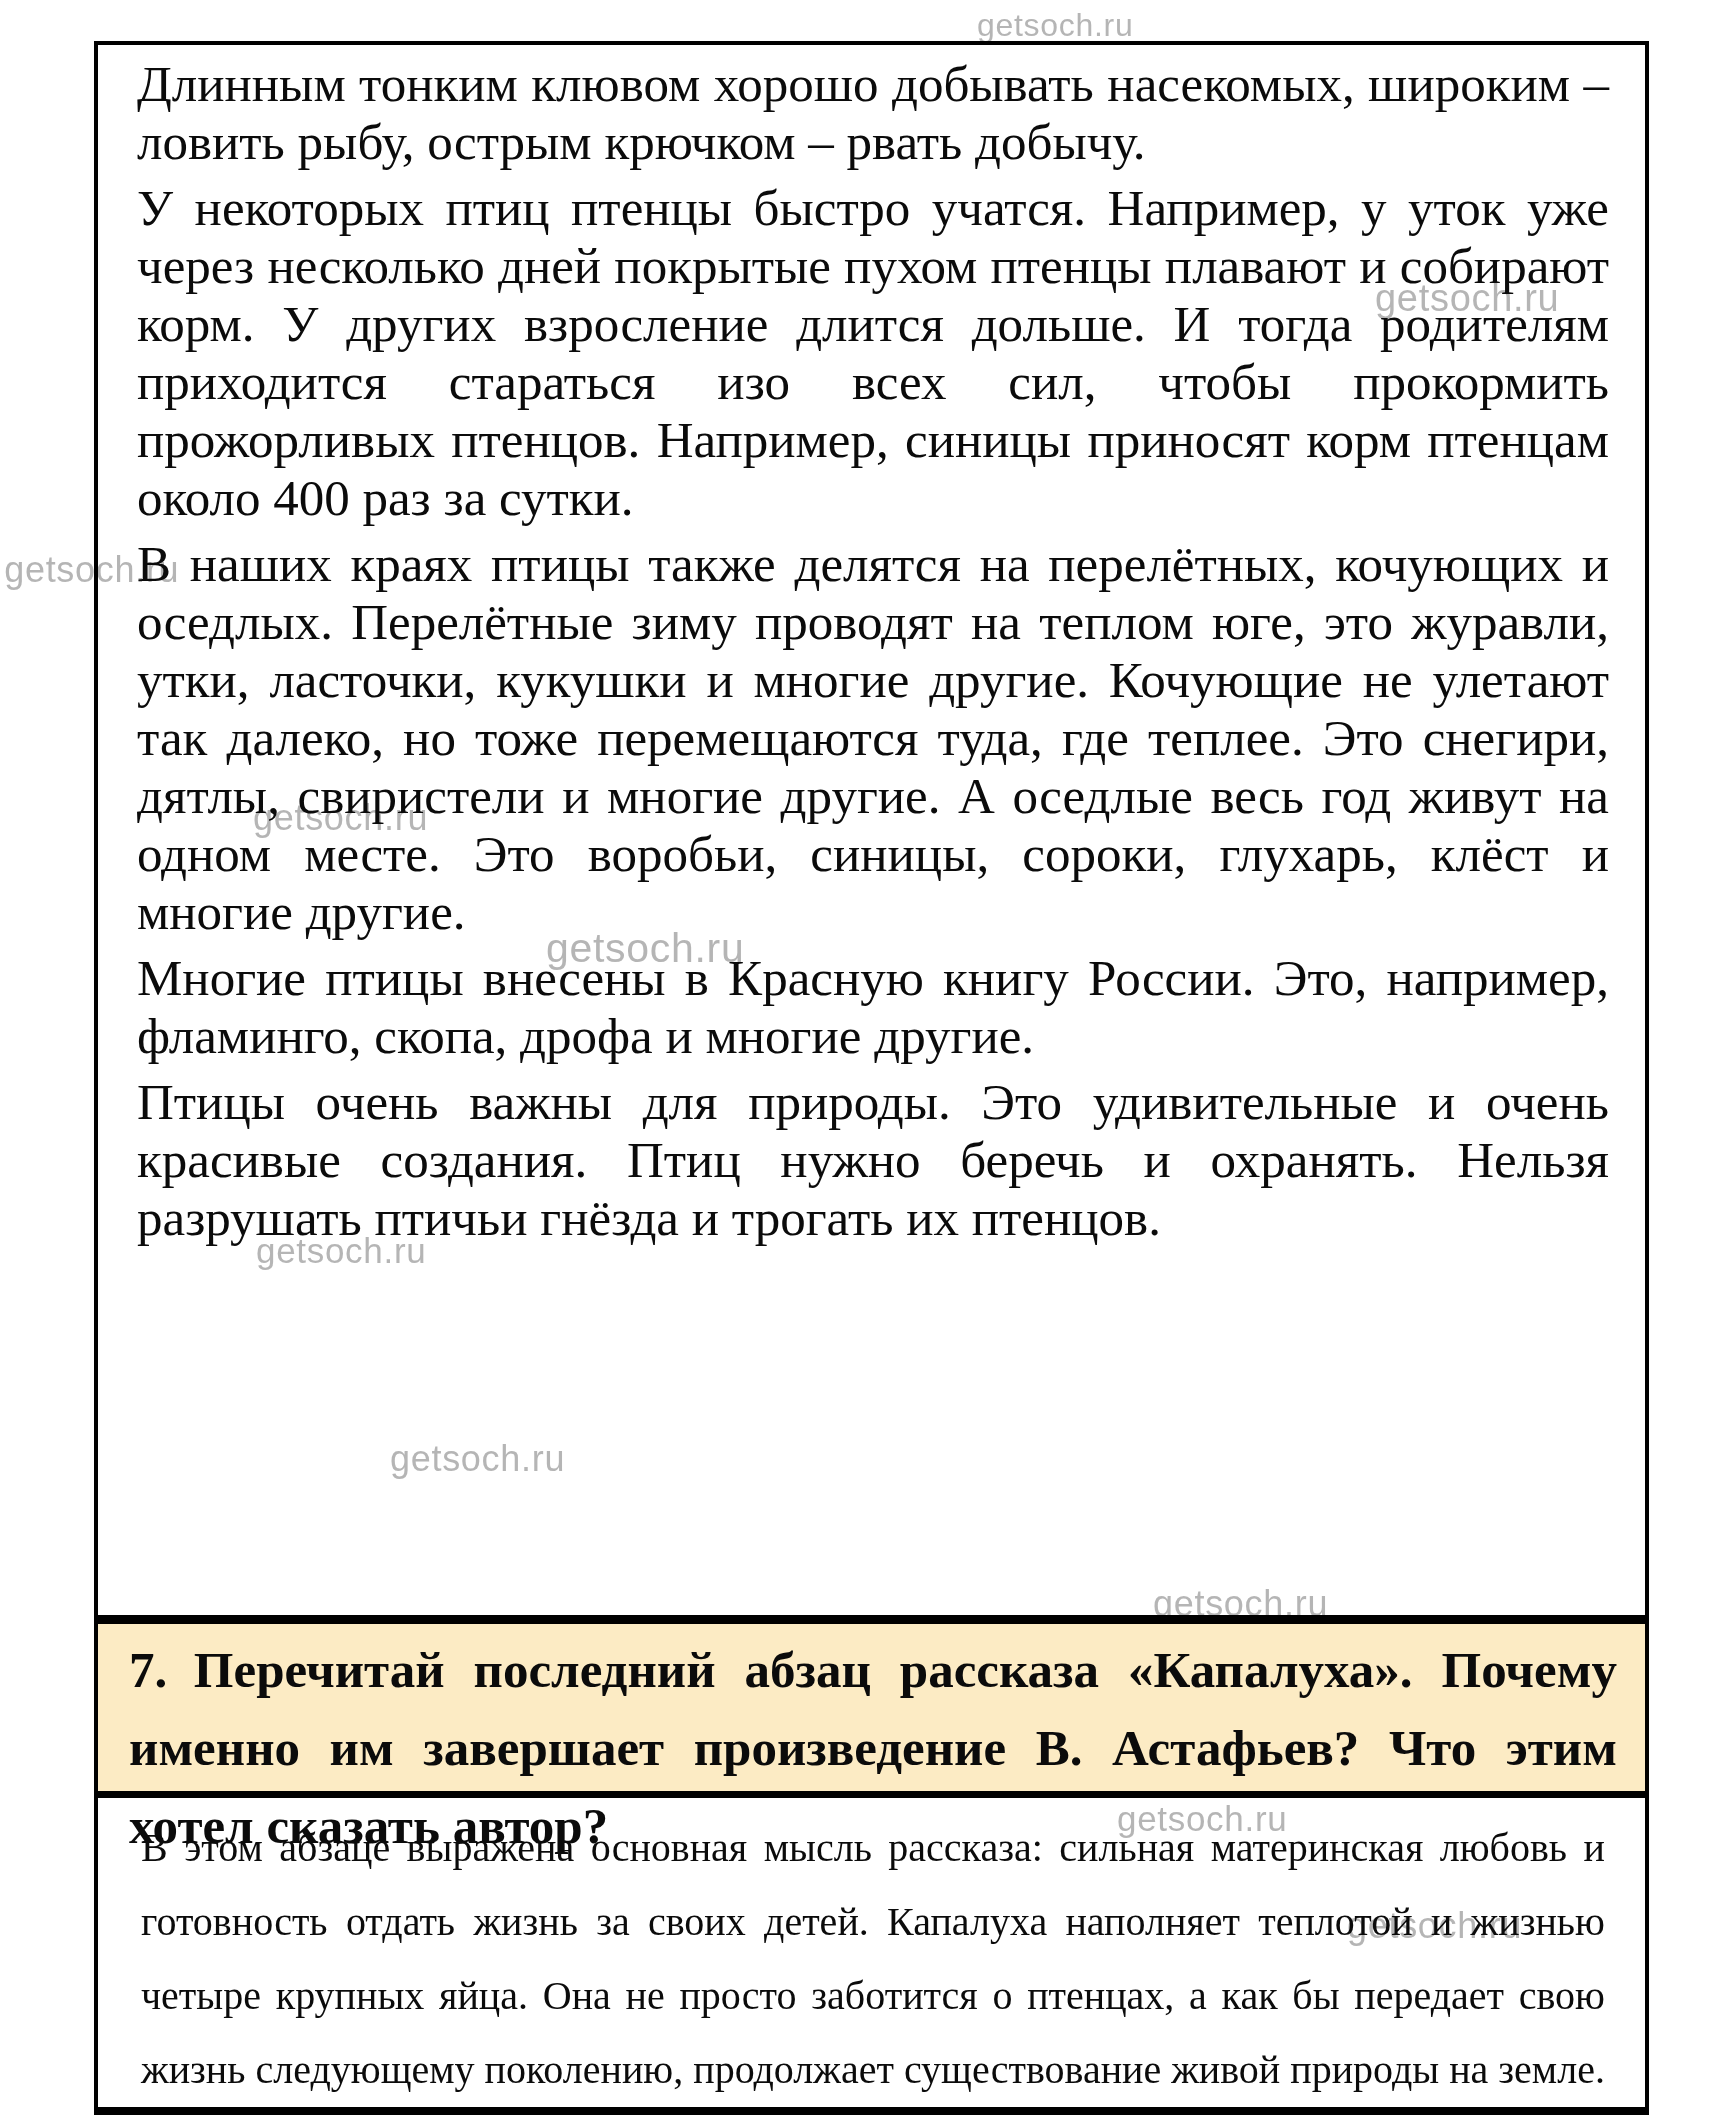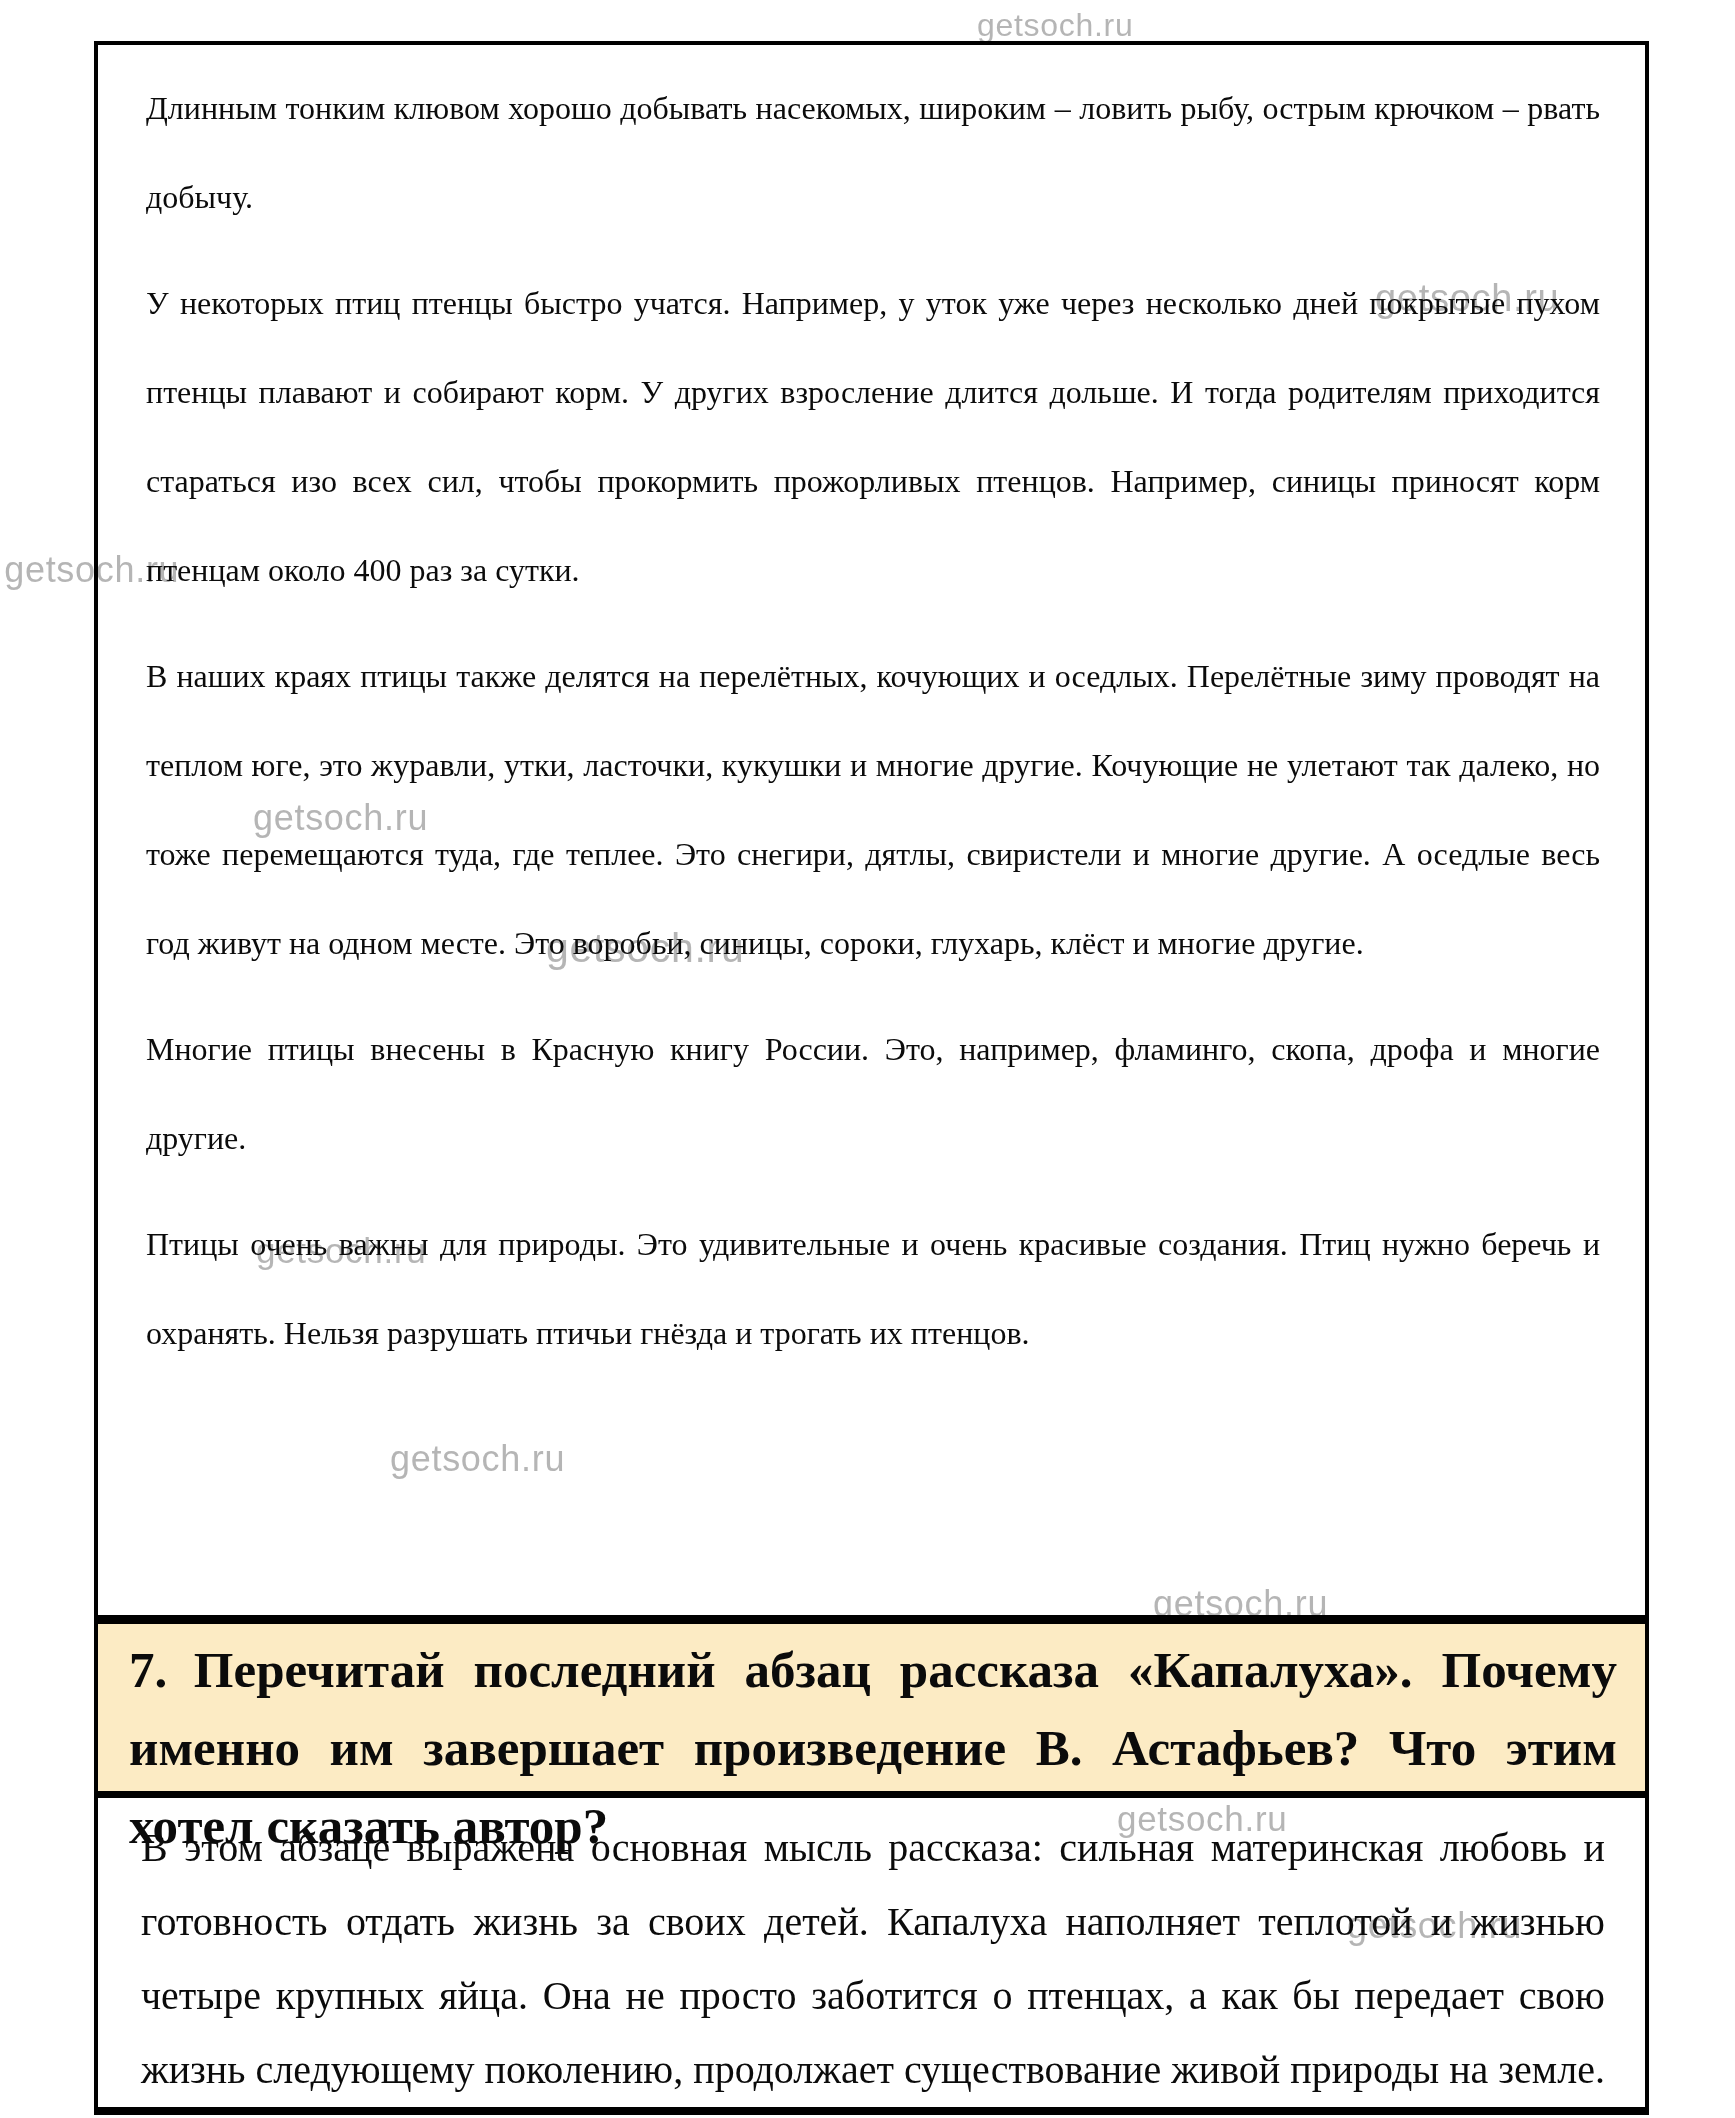--- a/index.html
+++ b/index.html
@@ -25,21 +25,21 @@
     white-space:nowrap;
     letter-spacing:0.7px;
   }
   .box{
     position:absolute;left:94px;width:1555px;box-sizing:border-box;
     border:4.2px solid var(--border-color);
     z-index:2;
   }
   #main-box{top:41px;height:1578px;padding:2.1px 28px 0 31px;background:transparent;}
   #main-box p{
-    margin:17px;font-size:32px;line-height:89px;
+    margin:8px;font-size:51px;line-height:58px;
     text-align:justify;
   }
   #question-box{
     top:1619px;height:176px;background:var(--question-bg);
     border-top-width:5.6px;
     padding:7px 28px 0 31px;
   }
   #question-box p{
     margin:0;font-size:51px;line-height:78px;font-weight:bold;
     text-align:justify;

